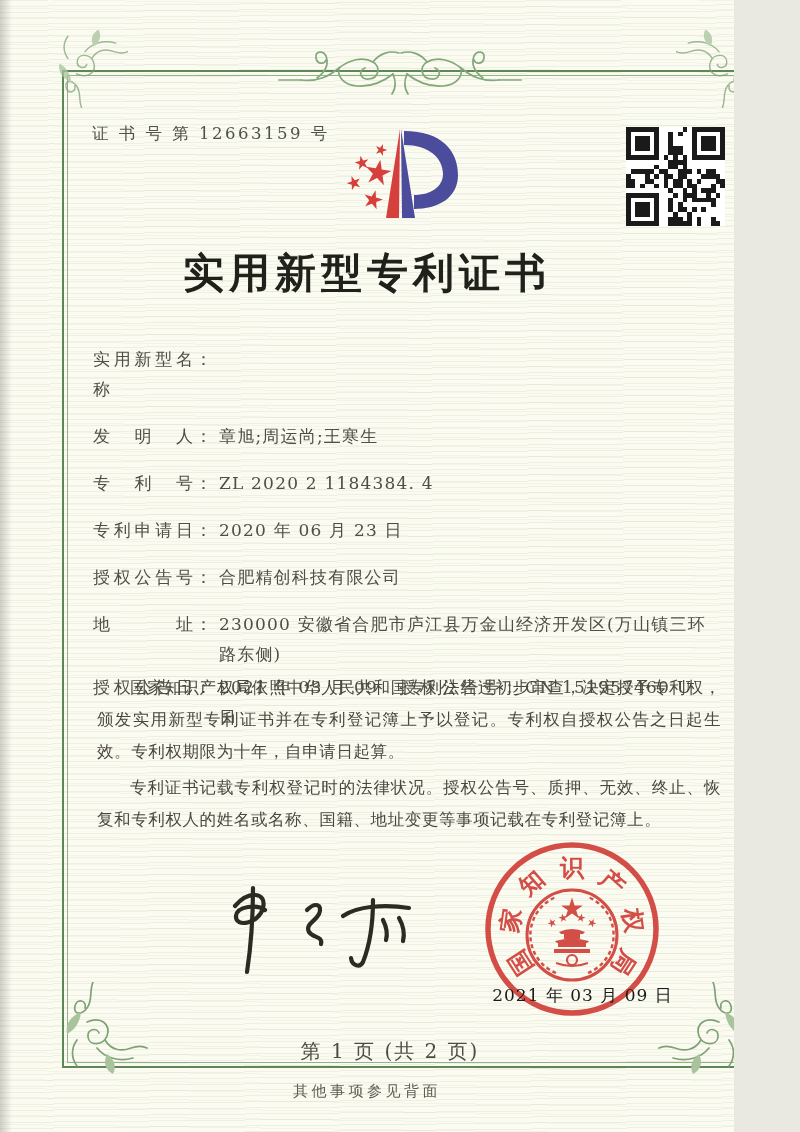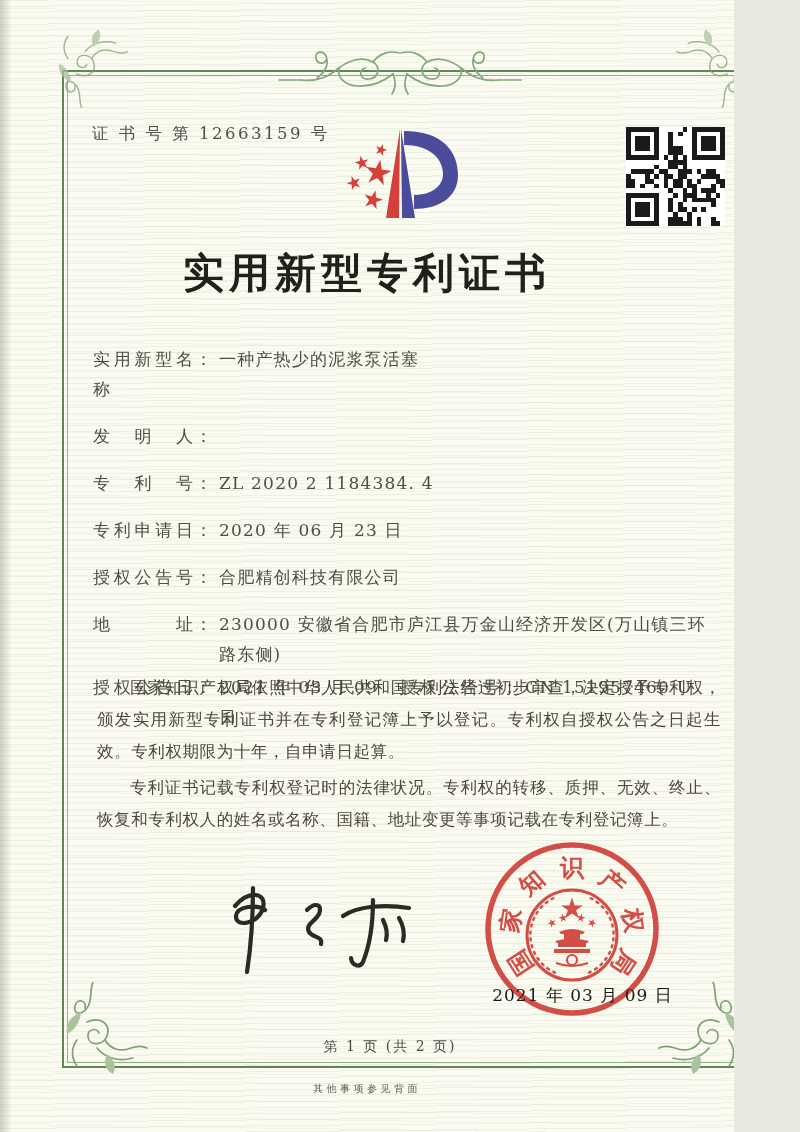--- a/index.html
+++ b/index.html
@@ -32,23 +32,23 @@
   .fvalue{flex:1;letter-spacing:1.2px;}
   .fvalue.fixed{flex:0 0 180px;}
   .paras{position:absolute;left:93px;top:668px;width:632px;font-size:16.5px;line-height:32px;
          color:#4b473e;text-align:justify;letter-spacing:0.6px;}
   .paras p{margin:4px;text-indent:2em;}
   .signatory{position:absolute;left:93px;top:918px;font-size:19px;color:#3d3d35;line-height:34px;letter-spacing:2px;}
   .autograph{position:absolute;left:205px;top:876px;width:230px;height:118px;z-index:3;}
   .seal{position:absolute;left:477px;top:841px;width:190px;height:176px;z-index:4;opacity:0.93;}
   .seal-date{position:absolute;left:490px;top:984px;width:185px;text-align:center;font-size:17px;
              letter-spacing:1px;color:#1b1b1b;z-index:5;}
-  .page-info{position:absolute;left:0;right:0;top:1038px;text-align:center;font-size:14px;
+  .page-info{position:absolute;left:0;right:0;top:1038px;text-align:center;font-size:20px;
              letter-spacing:2px;color:#4c4c44;padding-left:46px;}
-  .back-note{position:absolute;left:0;right:0;top:1082px;text-align:center;font-size:10px;
+  .back-note{position:absolute;left:0;right:0;top:1082px;text-align:center;font-size:15px;
              letter-spacing:3.5px;color:#5d5d52;}
   svg{display:block;}
 </style>
 </head>
 <body>
 
 <div class="page">
 
   <svg width="0" height="0" style="position:absolute" aria-hidden="true">
     <defs>
@@ -115,25 +115,25 @@
     <rect width="21" height="21" fill="#ffffff"></rect>
     <path id="qr-path" fill="#1a1a1a" d="M0 0h1v1h-1zM1 0h1v1h-1zM2 0h1v1h-1zM3 0h1v1h-1zM4 0h1v1h-1zM5 0h1v1h-1zM6 0h1v1h-1zM12 0h1v1h-1zM14 0h1v1h-1zM15 0h1v1h-1zM16 0h1v1h-1zM17 0h1v1h-1zM18 0h1v1h-1zM19 0h1v1h-1zM20 0h1v1h-1zM0 1h1v1h-1zM6 1h1v1h-1zM9 1h1v1h-1zM11 1h1v1h-1zM14 1h1v1h-1zM20 1h1v1h-1zM0 2h1v1h-1zM2 2h1v1h-1zM3 2h1v1h-1zM4 2h1v1h-1zM6 2h1v1h-1zM9 2h1v1h-1zM14 2h1v1h-1zM16 2h1v1h-1zM17 2h1v1h-1zM18 2h1v1h-1zM20 2h1v1h-1zM0 3h1v1h-1zM2 3h1v1h-1zM3 3h1v1h-1zM4 3h1v1h-1zM6 3h1v1h-1zM9 3h1v1h-1zM14 3h1v1h-1zM16 3h1v1h-1zM17 3h1v1h-1zM18 3h1v1h-1zM20 3h1v1h-1zM0 4h1v1h-1zM2 4h1v1h-1zM3 4h1v1h-1zM4 4h1v1h-1zM6 4h1v1h-1zM9 4h1v1h-1zM10 4h1v1h-1zM11 4h1v1h-1zM14 4h1v1h-1zM16 4h1v1h-1zM17 4h1v1h-1zM18 4h1v1h-1zM20 4h1v1h-1zM0 5h1v1h-1zM6 5h1v1h-1zM9 5h1v1h-1zM10 5h1v1h-1zM11 5h1v1h-1zM14 5h1v1h-1zM20 5h1v1h-1zM0 6h1v1h-1zM1 6h1v1h-1zM2 6h1v1h-1zM3 6h1v1h-1zM4 6h1v1h-1zM5 6h1v1h-1zM6 6h1v1h-1zM8 6h1v1h-1zM10 6h1v1h-1zM12 6h1v1h-1zM14 6h1v1h-1zM15 6h1v1h-1zM16 6h1v1h-1zM17 6h1v1h-1zM18 6h1v1h-1zM19 6h1v1h-1zM20 6h1v1h-1zM9 7h1v1h-1zM10 7h1v1h-1zM11 7h1v1h-1zM12 7h1v1h-1zM6 8h1v1h-1zM9 8h1v1h-1zM10 8h1v1h-1zM12 8h1v1h-1zM1 9h1v1h-1zM2 9h1v1h-1zM3 9h1v1h-1zM4 9h1v1h-1zM5 9h1v1h-1zM7 9h1v1h-1zM8 9h1v1h-1zM11 9h1v1h-1zM12 9h1v1h-1zM13 9h1v1h-1zM15 9h1v1h-1zM17 9h1v1h-1zM18 9h1v1h-1zM0 10h1v1h-1zM4 10h1v1h-1zM6 10h1v1h-1zM8 10h1v1h-1zM9 10h1v1h-1zM11 10h1v1h-1zM12 10h1v1h-1zM16 10h1v1h-1zM17 10h1v1h-1zM18 10h1v1h-1zM19 10h1v1h-1zM0 11h1v1h-1zM1 11h1v1h-1zM4 11h1v1h-1zM5 11h1v1h-1zM8 11h1v1h-1zM10 11h1v1h-1zM11 11h1v1h-1zM13 11h1v1h-1zM15 11h1v1h-1zM19 11h1v1h-1zM20 11h1v1h-1zM0 12h1v1h-1zM1 12h1v1h-1zM3 12h1v1h-1zM6 12h1v1h-1zM8 12h1v1h-1zM10 12h1v1h-1zM11 12h1v1h-1zM13 12h1v1h-1zM14 12h1v1h-1zM18 12h1v1h-1zM20 12h1v1h-1zM9 13h1v1h-1zM12 13h1v1h-1zM14 13h1v1h-1zM16 13h1v1h-1zM17 13h1v1h-1zM18 13h1v1h-1zM0 14h1v1h-1zM1 14h1v1h-1zM2 14h1v1h-1zM3 14h1v1h-1zM4 14h1v1h-1zM5 14h1v1h-1zM6 14h1v1h-1zM10 14h1v1h-1zM12 14h1v1h-1zM13 14h1v1h-1zM14 14h1v1h-1zM17 14h1v1h-1zM19 14h1v1h-1zM0 15h1v1h-1zM6 15h1v1h-1zM9 15h1v1h-1zM12 15h1v1h-1zM14 15h1v1h-1zM15 15h1v1h-1zM16 15h1v1h-1zM17 15h1v1h-1zM18 15h1v1h-1zM0 16h1v1h-1zM2 16h1v1h-1zM3 16h1v1h-1zM4 16h1v1h-1zM6 16h1v1h-1zM9 16h1v1h-1zM11 16h1v1h-1zM18 16h1v1h-1zM0 17h1v1h-1zM2 17h1v1h-1zM3 17h1v1h-1zM4 17h1v1h-1zM6 17h1v1h-1zM9 17h1v1h-1zM11 17h1v1h-1zM12 17h1v1h-1zM14 17h1v1h-1zM16 17h1v1h-1zM0 18h1v1h-1zM2 18h1v1h-1zM3 18h1v1h-1zM4 18h1v1h-1zM6 18h1v1h-1zM10 18h1v1h-1zM13 18h1v1h-1zM0 19h1v1h-1zM6 19h1v1h-1zM9 19h1v1h-1zM10 19h1v1h-1zM11 19h1v1h-1zM13 19h1v1h-1zM15 19h1v1h-1zM18 19h1v1h-1zM0 20h1v1h-1zM1 20h1v1h-1zM2 20h1v1h-1zM3 20h1v1h-1zM4 20h1v1h-1zM5 20h1v1h-1zM6 20h1v1h-1zM9 20h1v1h-1zM10 20h1v1h-1zM11 20h1v1h-1zM12 20h1v1h-1zM13 20h1v1h-1zM15 20h1v1h-1zM18 20h1v1h-1zM19 20h1v1h-1z"></path>
   </svg>
 
   <div class="title">实用新型专利证书</div>
 
   <div class="fields">
     <div class="field-row">
       <span class="flabel">实用新型名称</span>
       <span class="fcolon">：</span>
-      <span class="fvalue">一种产热少的泥浆泵活塞</span>
     </div>
     <div class="field-row">
       <span class="flabel">发明人</span>
       <span class="fcolon">：</span>
+      <span class="fvalue">章旭;周运尚;王寒生</span>
     </div>
     <div class="field-row">
       <span class="flabel">专利号</span>
       <span class="fcolon">：</span>
       <span class="fvalue">ZL 2020 2 1184384. 4</span>
     </div>
     <div class="field-row">
       <span class="flabel">专利申请日</span>
       <span class="fcolon">：</span>
       <span class="fvalue">2020 年 06 月 23 日</span>
@@ -153,21 +153,21 @@
       <span class="fcolon">：</span>
       <span class="fvalue fixed">2021 年 03 月 09 日</span>
       <span class="flabel">授权公告号</span>
       <span class="fcolon">：</span>
       <span class="fvalue">CN 151957460 U</span>
     </div>
   </div>
 
   <div class="paras">
     <p>国家知识产权局依照中华人民共和国专利法经过初步审查，决定授予专利权，颁发实用新型专利证书并在专利登记簿上予以登记。专利权自授权公告之日起生效。专利权期限为十年，自申请日起算。</p>
-    <p>专利证书记载专利权登记时的法律状况。专利权的转移、质押、无效、终止、恢复和专利权人的姓名或名称、国籍、地址变更等事项记载在专利登记簿上。</p>
+    <p>专利证书记载专利权登记时的法律状况。授权公告号、质押、无效、终止、恢复和专利权人的姓名或名称、国籍、地址变更等事项记载在专利登记簿上。</p>
   </div>
 
 
   <svg class="autograph" viewBox="0 0 230 118">
     <g fill="none" stroke="#2b2b24" stroke-width="4.2" stroke-linecap="round" stroke-linejoin="round">
       <path d="M30,30 C44,14 62,16 58,32 C54,48 30,52 31,40 C32,30 52,28 60,34"></path>
       <path d="M48,12 C48,40 46,70 42,96"></path>
       <path d="M102,34 C110,26 118,28 114,38 C110,46 100,48 104,56 C108,62 118,60 116,68"></path>
       <path d="M138,40 C152,30 180,28 204,32"></path>
       <path d="M168,24 C168,46 166,66 158,86 C155,92 147,90 146,82"></path>

